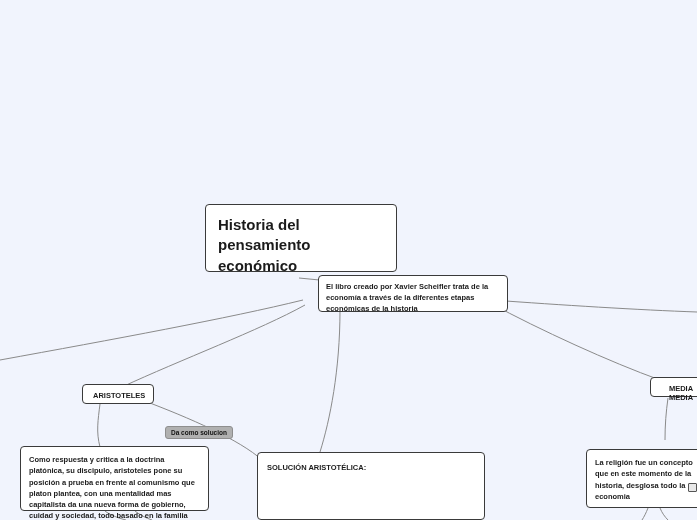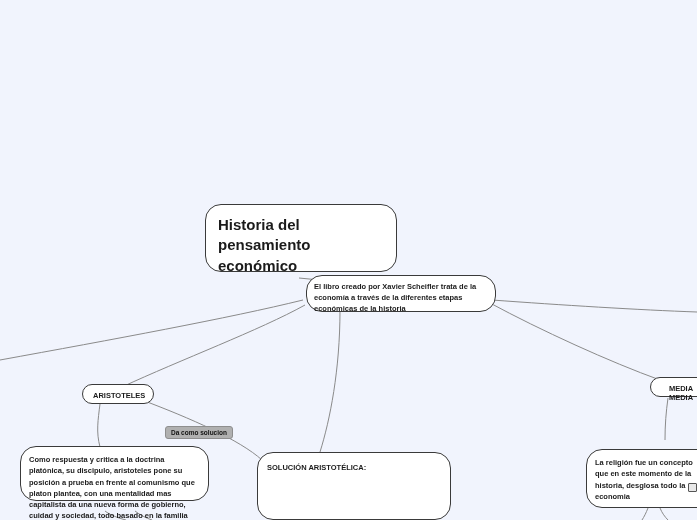--- a/index.html
+++ b/index.html
@@ -27,21 +27,21 @@
     top: 0;
     width: 697px;
     height: 520px;
     pointer-events: none;
   }
   .node {
     position: absolute;
     box-sizing: border-box;
     background: #ffffff;
     border: 1px solid #3a3a3a;
-    border-radius: 16px;
+    border-radius: 4px;
   }
   .node-root {
     padding: 10px 12px 12px 12px;
     font-size: 15px;
     font-weight: bold;
     color: #1b1b1b;
     line-height: 1.35;
   }
   .node-note {
     padding: 6px 7px;
@@ -124,37 +124,37 @@
     <path d="M668,398 C666,412 665,425 665,440" stroke="#8a8a8a" stroke-width="1" fill="none"></path>
 
     <path d="M648,508 C646,513 644,517 642,520" stroke="#8a8a8a" stroke-width="1" fill="none"></path>
     <path d="M660,508 C662,513 665,517 668,520" stroke="#8a8a8a" stroke-width="1" fill="none"></path>
   </svg>
 
   <div class="node node-root" style="left:205px; top:204px; width:192px; height:68px;">
     <span>Historia del pensamiento económico</span>
   </div>
 
-  <div class="node node-note" style="left:306px; top:275px; width:190px; height:37px;">
+  <div class="node node-note" style="left:318px; top:275px; width:190px; height:37px;">
     <span>El libro creado por Xavier Scheifler trata de la economía a través de la diferentes etapas económicas de la historia</span>
   </div>
 
   <div class="node node-small" style="left:82px; top:384px; width:72px; height:20px;text-align:right;">
     <span>ARISTOTELES</span>
   </div>
 
   <div class="node node-small" style="left:650px; top:377px; width:62px; height:20px;">
     <span>MEDIA MEDIA</span>
   </div>
 
-  <div class="node node-para" style="left:20px; top:446px; width:189px; height:55px;">
+  <div class="node node-para" style="left:20px; top:446px; width:189px; height:65px;">
     <span>Como respuesta y critica a la doctrina platónica, su discipulo, aristoteles pone su posición a prueba en frente al comunismo que platon plantea, con una mentalidad mas capitalista da una nueva forma de gobierno, cuidad y sociedad, todo basado en la familia</span>
   </div>
 
-  <div class="node node-solution" style="left:257px; top:452px; width:194px; height:68px;">
+  <div class="node node-solution" style="left:257px; top:452px; width:228px; height:68px;">
     <div class="sol-title">SOLUCIÓN ARISTOTÉLICA:</div>
   </div>
 
   <div class="node node-para" style="left:586px; top:449px; width:128px; height:59px;">
     <span>La religión fue un concepto que en este momento de la historia, desglosa todo la economia</span>
   </div>
 
   <div class="edge-label" style="left:165px; top:426px;">
     <span>Da como solucion</span>
   </div>

